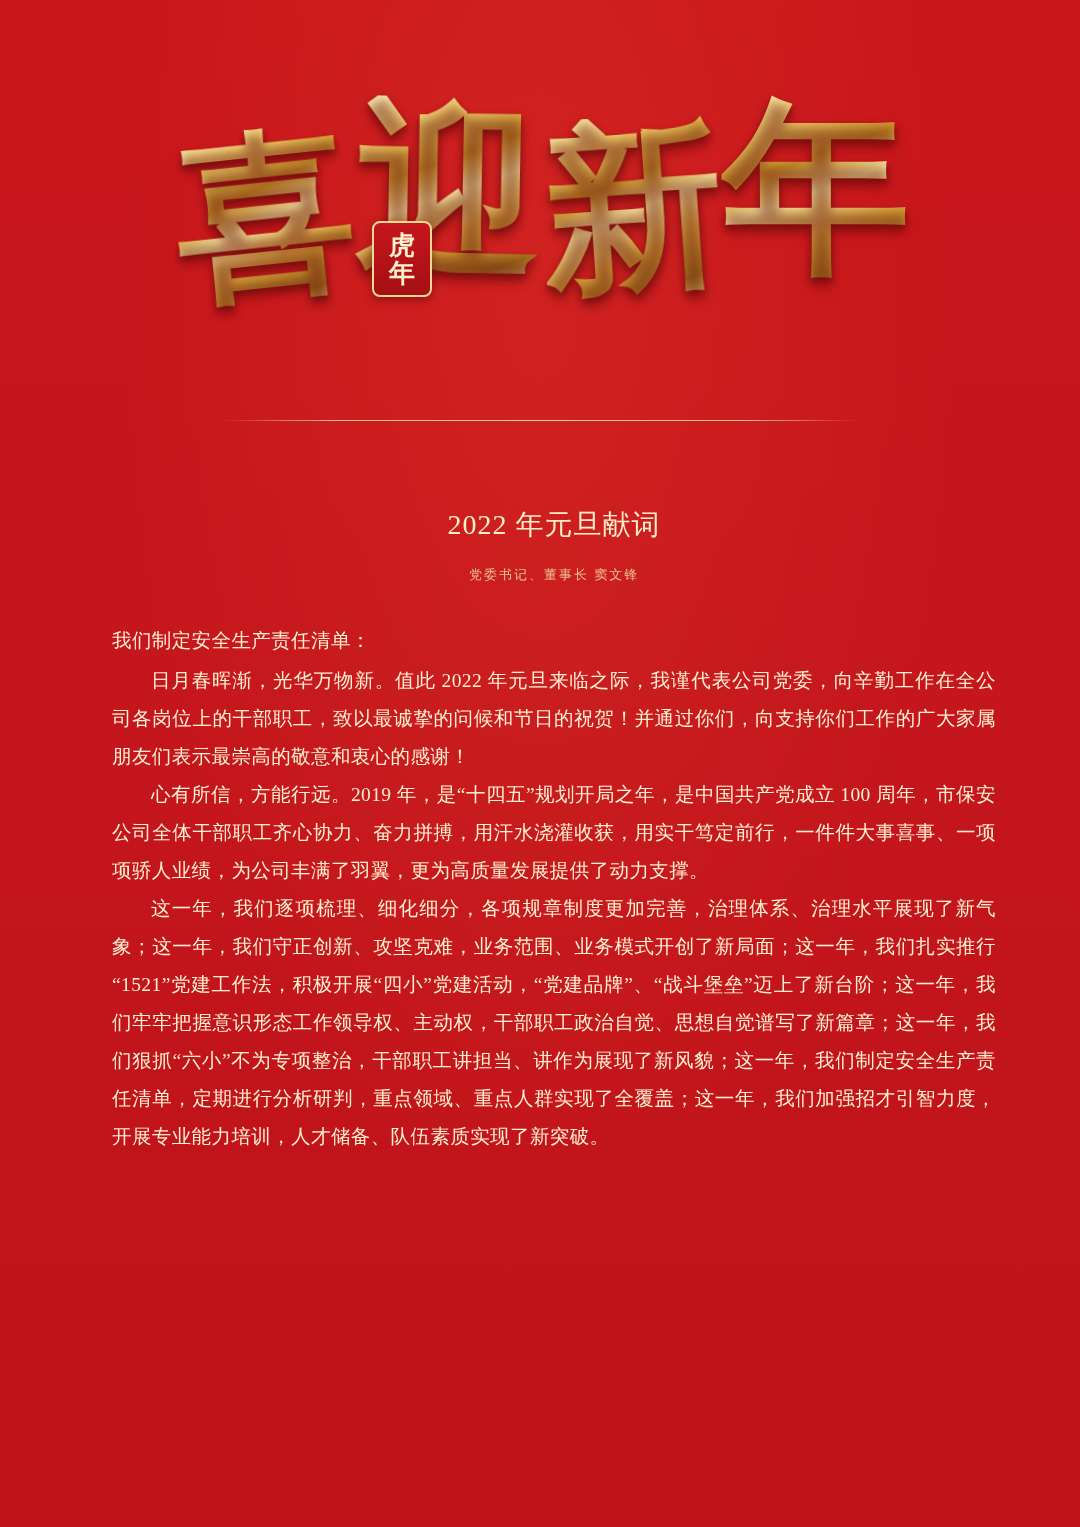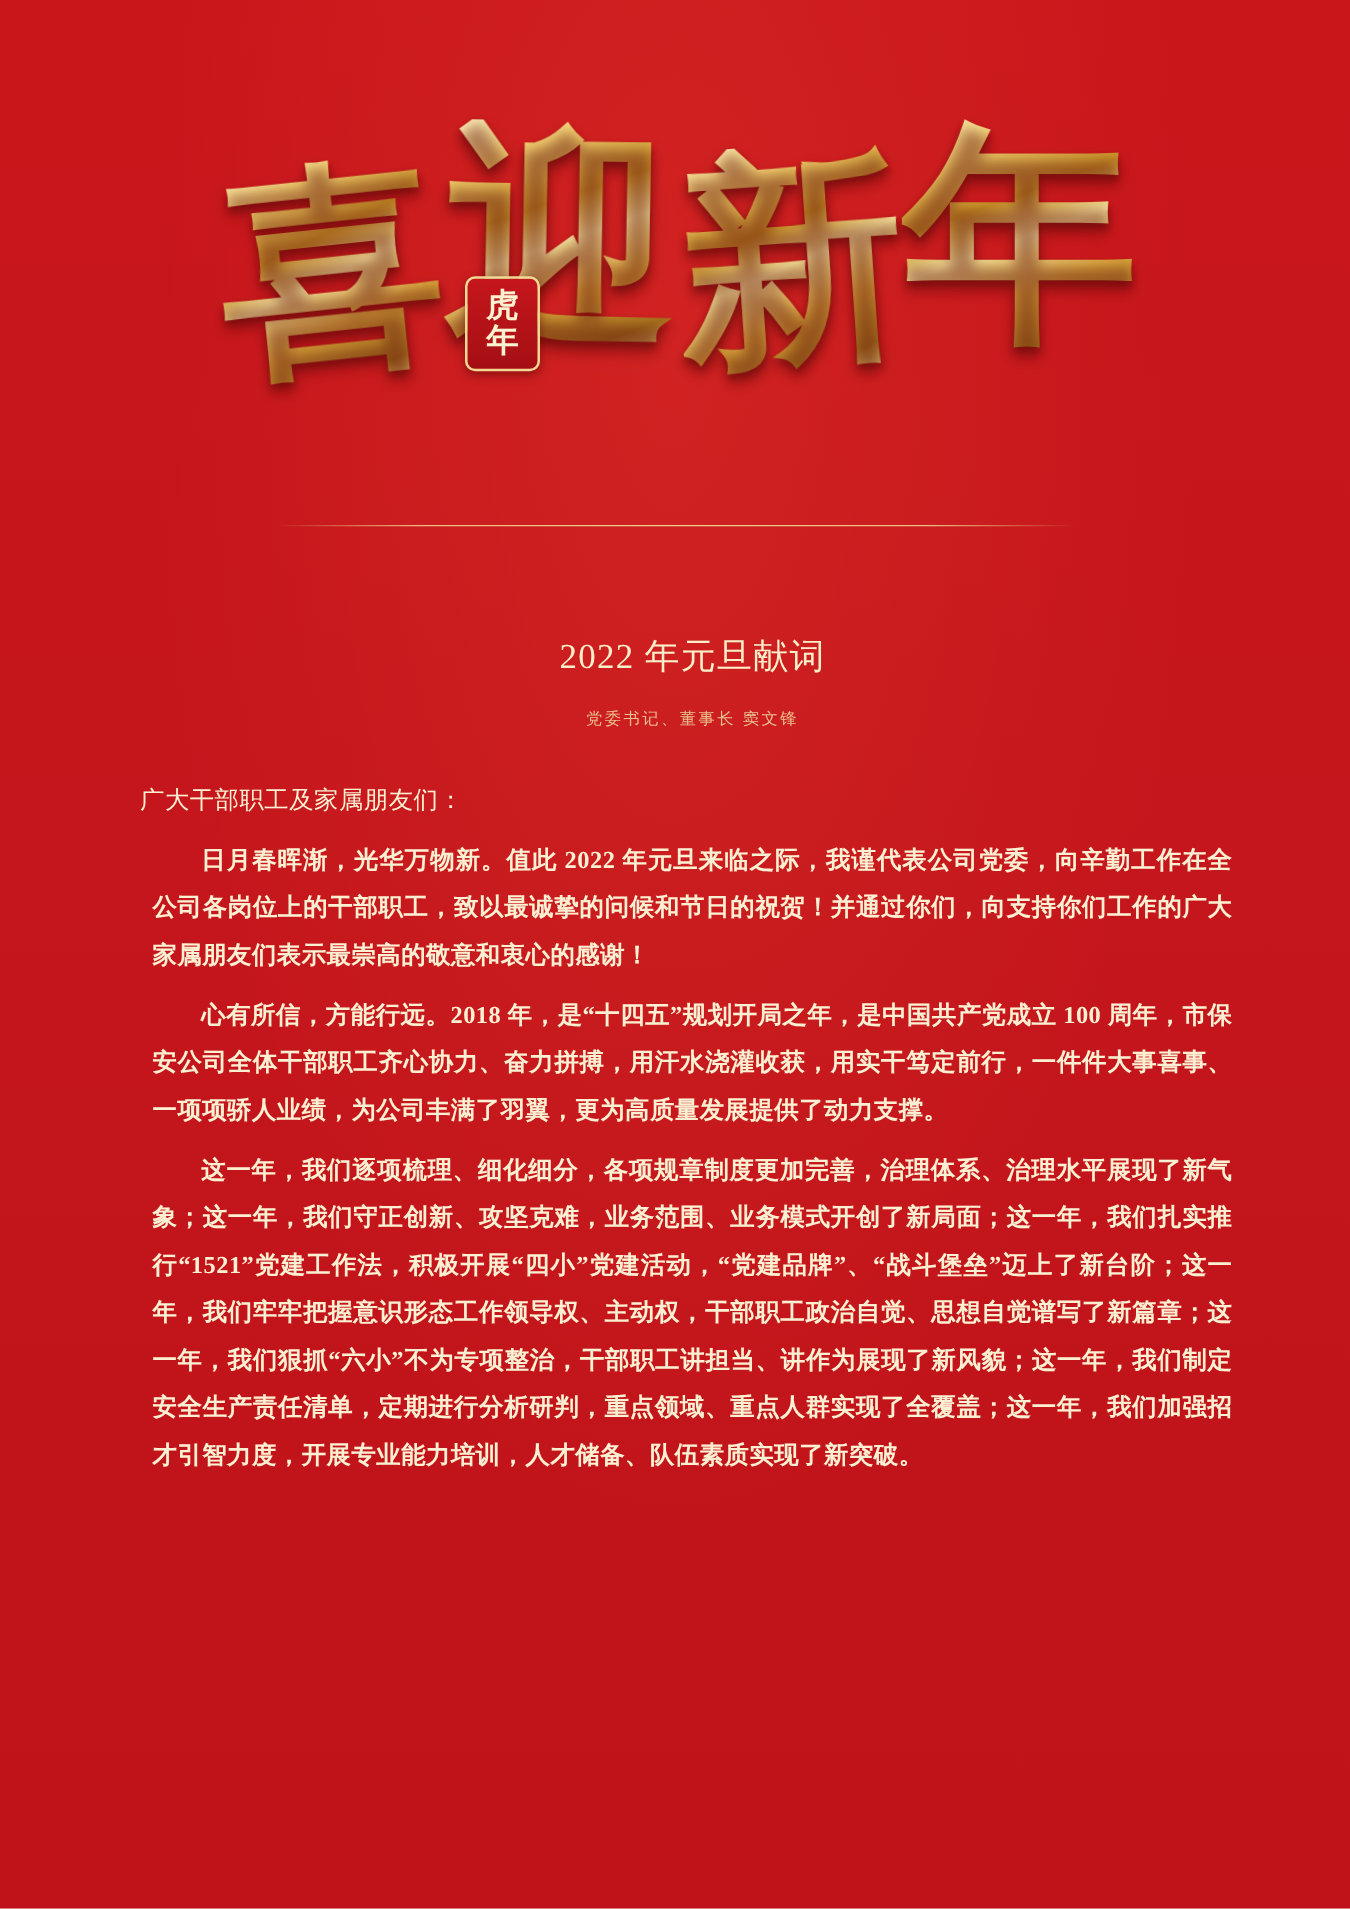--- a/index.html
+++ b/index.html
@@ -135,26 +135,25 @@
     color: #fdf0d2;
     font-size: 19.5px;
     line-height: 1.95;
     margin: 0 0 2px 0;
     letter-spacing: 0.4px;
   }
   .para {
     color: #fdf0d2;
     font-size: 19.5px;
     line-height: 1.95;
-    margin: 10px;
+    margin: 0;
     text-indent: 2em;
     text-align: justify;
     text-justify: inter-ideograph;
     letter-spacing: 0.4px;
-    font-weight: bold;
   }
 </style>
 </head>
 <body>
 
 <div class="page">
 
   <div class="hero">
     <div class="hero-inner">
       <div class="hero-chars">
@@ -171,20 +170,20 @@
   </div>
 
   <div class="divider-wrap">
     <div class="divider"></div>
   </div>
 
   <div class="article">
     <h1 class="doc-title">2022 年元旦献词</h1>
     <div class="doc-byline">党委书记、董事长  窦文锋</div>
 
-    <p class="salutation">广大干部职工及家属朋友们：</p>
+    <p class="salutation">我们制定安全生产责任清单：</p>
 
     <p class="para">日月春晖渐，光华万物新。值此 2022 年元旦来临之际，我谨代表公司党委，向辛勤工作在全公司各岗位上的干部职工，致以最诚挚的问候和节日的祝贺！并通过你们，向支持你们工作的广大家属朋友们表示最崇高的敬意和衷心的感谢！</p>
-    <p class="para">心有所信，方能行远。2018 年，是“十四五”规划开局之年，是中国共产党成立 100 周年，市保安公司全体干部职工齐心协力、奋力拼搏，用汗水浇灌收获，用实干笃定前行，一件件大事喜事、一项项骄人业绩，为公司丰满了羽翼，更为高质量发展提供了动力支撑。</p>
+    <p class="para">心有所信，方能行远。2019 年，是“十四五”规划开局之年，是中国共产党成立 100 周年，市保安公司全体干部职工齐心协力、奋力拼搏，用汗水浇灌收获，用实干笃定前行，一件件大事喜事、一项项骄人业绩，为公司丰满了羽翼，更为高质量发展提供了动力支撑。</p>
     <p class="para">这一年，我们逐项梳理、细化细分，各项规章制度更加完善，治理体系、治理水平展现了新气象；这一年，我们守正创新、攻坚克难，业务范围、业务模式开创了新局面；这一年，我们扎实推行“1521”党建工作法，积极开展“四小”党建活动，“党建品牌”、“战斗堡垒”迈上了新台阶；这一年，我们牢牢把握意识形态工作领导权、主动权，干部职工政治自觉、思想自觉谱写了新篇章；这一年，我们狠抓“六小”不为专项整治，干部职工讲担当、讲作为展现了新风貌；这一年，我们制定安全生产责任清单，定期进行分析研判，重点领域、重点人群实现了全覆盖；这一年，我们加强招才引智力度，开展专业能力培训，人才储备、队伍素质实现了新突破。</p>
   </div>
 
 </div>
 
 </body></html>

